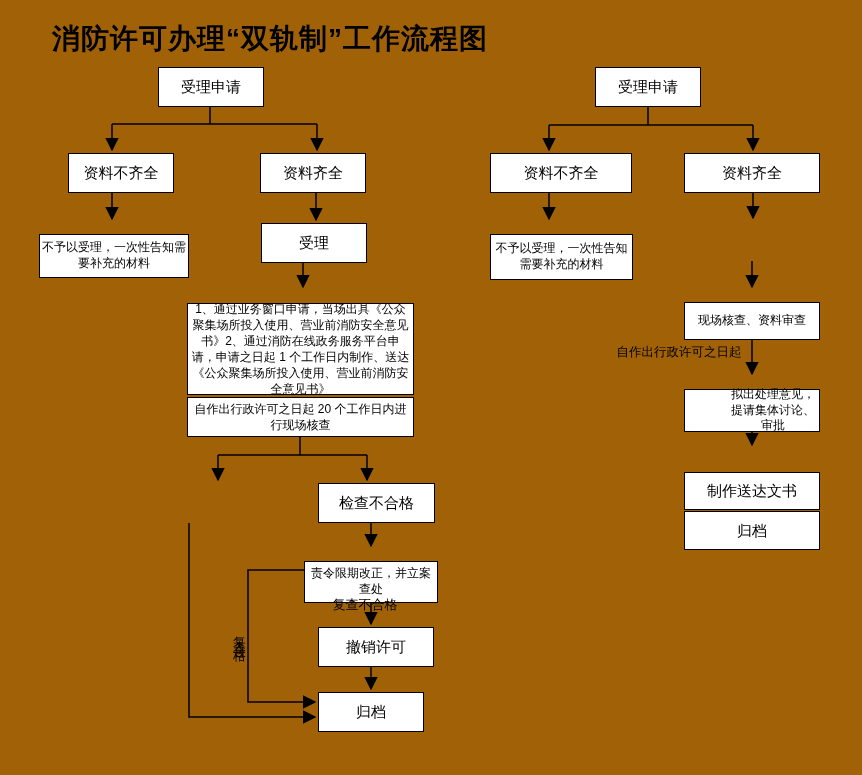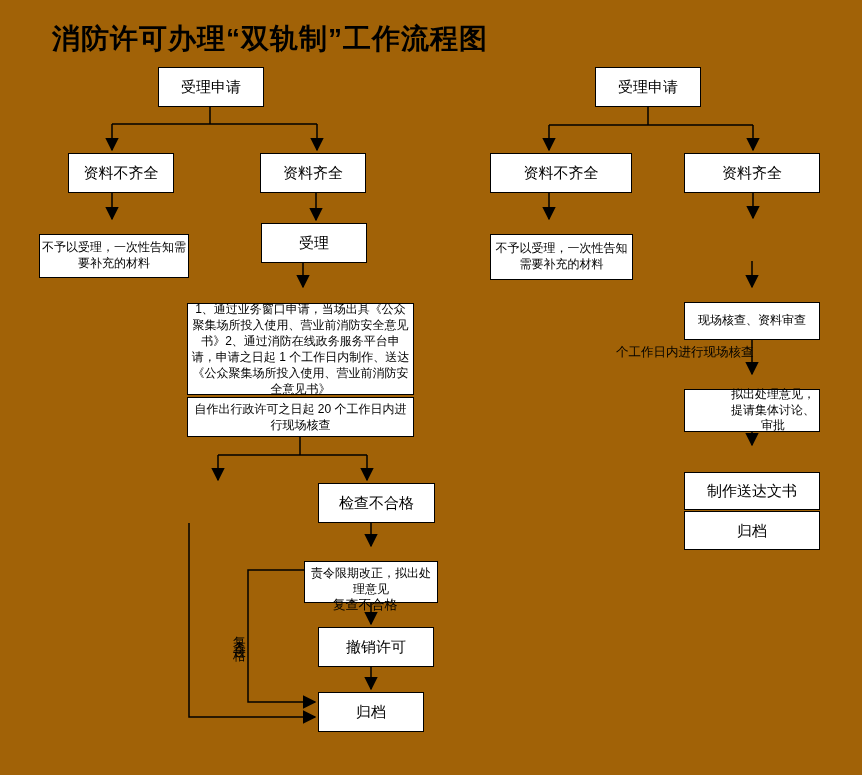--- a/index.html
+++ b/index.html
@@ -115,31 +115,31 @@
   </svg>
 
   <div class="node" style="left:158px; top:67px; width:106px; height:40px;">受理申请</div>
   <div class="node" style="left:68px; top:153px; width:106px; height:40px;">资料不齐全</div>
   <div class="node" style="left:260px; top:153px; width:106px; height:40px;">资料齐全</div>
   <div class="node small" style="left:39px; top:222px; width:150px; height:44px;">不予以受理，一次性告知需要补充的材料</div>
   <div class="node" style="left:261px; top:223px; width:106px; height:40px;">受理</div>
   <div class="node tiny" style="left:187px; top:290px; width:227px; height:92px;margin-top:13px;">1、通过业务窗口申请，当场出具《公众聚集场所投入使用、营业前消防安全意见书》2、通过消防在线政务服务平台申请，申请之日起 1 个工作日内制作、送达《公众聚集场所投入使用、营业前消防安全意见书》</div>
   <div class="node tiny" style="left:187px; top:397px; width:227px; height:40px;">自作出行政许可之日起 20 个工作日内进行现场核查</div>
   <div class="node" style="left:318px; top:483px; width:117px; height:40px;">检查不合格</div>
-  <div class="node small" style="left:304px; top:549px; width:134px; height:42px;">责令限期改正，拟出处理意见</div>
+  <div class="node small" style="left:304px; top:549px; width:134px; height:42px;">责令限期改正，并立案查处</div>
   <div class="node" style="left:318px; top:627px; width:116px; height:40px;">撤销许可</div>
   <div class="node" style="left:318px; top:692px; width:106px; height:40px;">归档</div>
 
   <div class="flow-label" style="left:331px; top:596px; width:68px;">复查不合格</div>
   <div class="flow-label vertical" style="left:230px; top:598px; height:72px;">复查合格</div>
 
   <div class="node" style="left:595px; top:67px; width:106px; height:40px;">受理申请</div>
   <div class="node" style="left:490px; top:153px; width:142px; height:40px;">资料不齐全</div>
   <div class="node" style="left:684px; top:153px; width:136px; height:40px;">资料齐全</div>
   <div class="node small" style="left:490px; top:222px; width:143px; height:46px;">不予以受理，一次性告知需要补充的材料</div>
   <div class="node small" style="left:684px; top:290px; width:136px; height:38px;">现场核查、资料审查</div>
   <div class="node small" style="left:684px; top:377px; width:136px; height:43px;padding-left:44px;">拟出处理意见，提请集体讨论、审批</div>
   <div class="node" style="left:684px; top:448px; width:136px; height:38px;margin-top:24px;">制作送达文书</div>
   <div class="node" style="left:684px; top:511px; width:136px; height:39px;">归档</div>
 
-  <div class="flow-label" style="left:616px; top:344px; width:126px; font-size:12.5px;">个工作日内进行现场核查</div>
+  <div class="flow-label" style="left:616px; top:344px; width:126px; font-size:12.5px;">自作出行政许可之日起</div>
 
 </div>
 
 </body></html>

